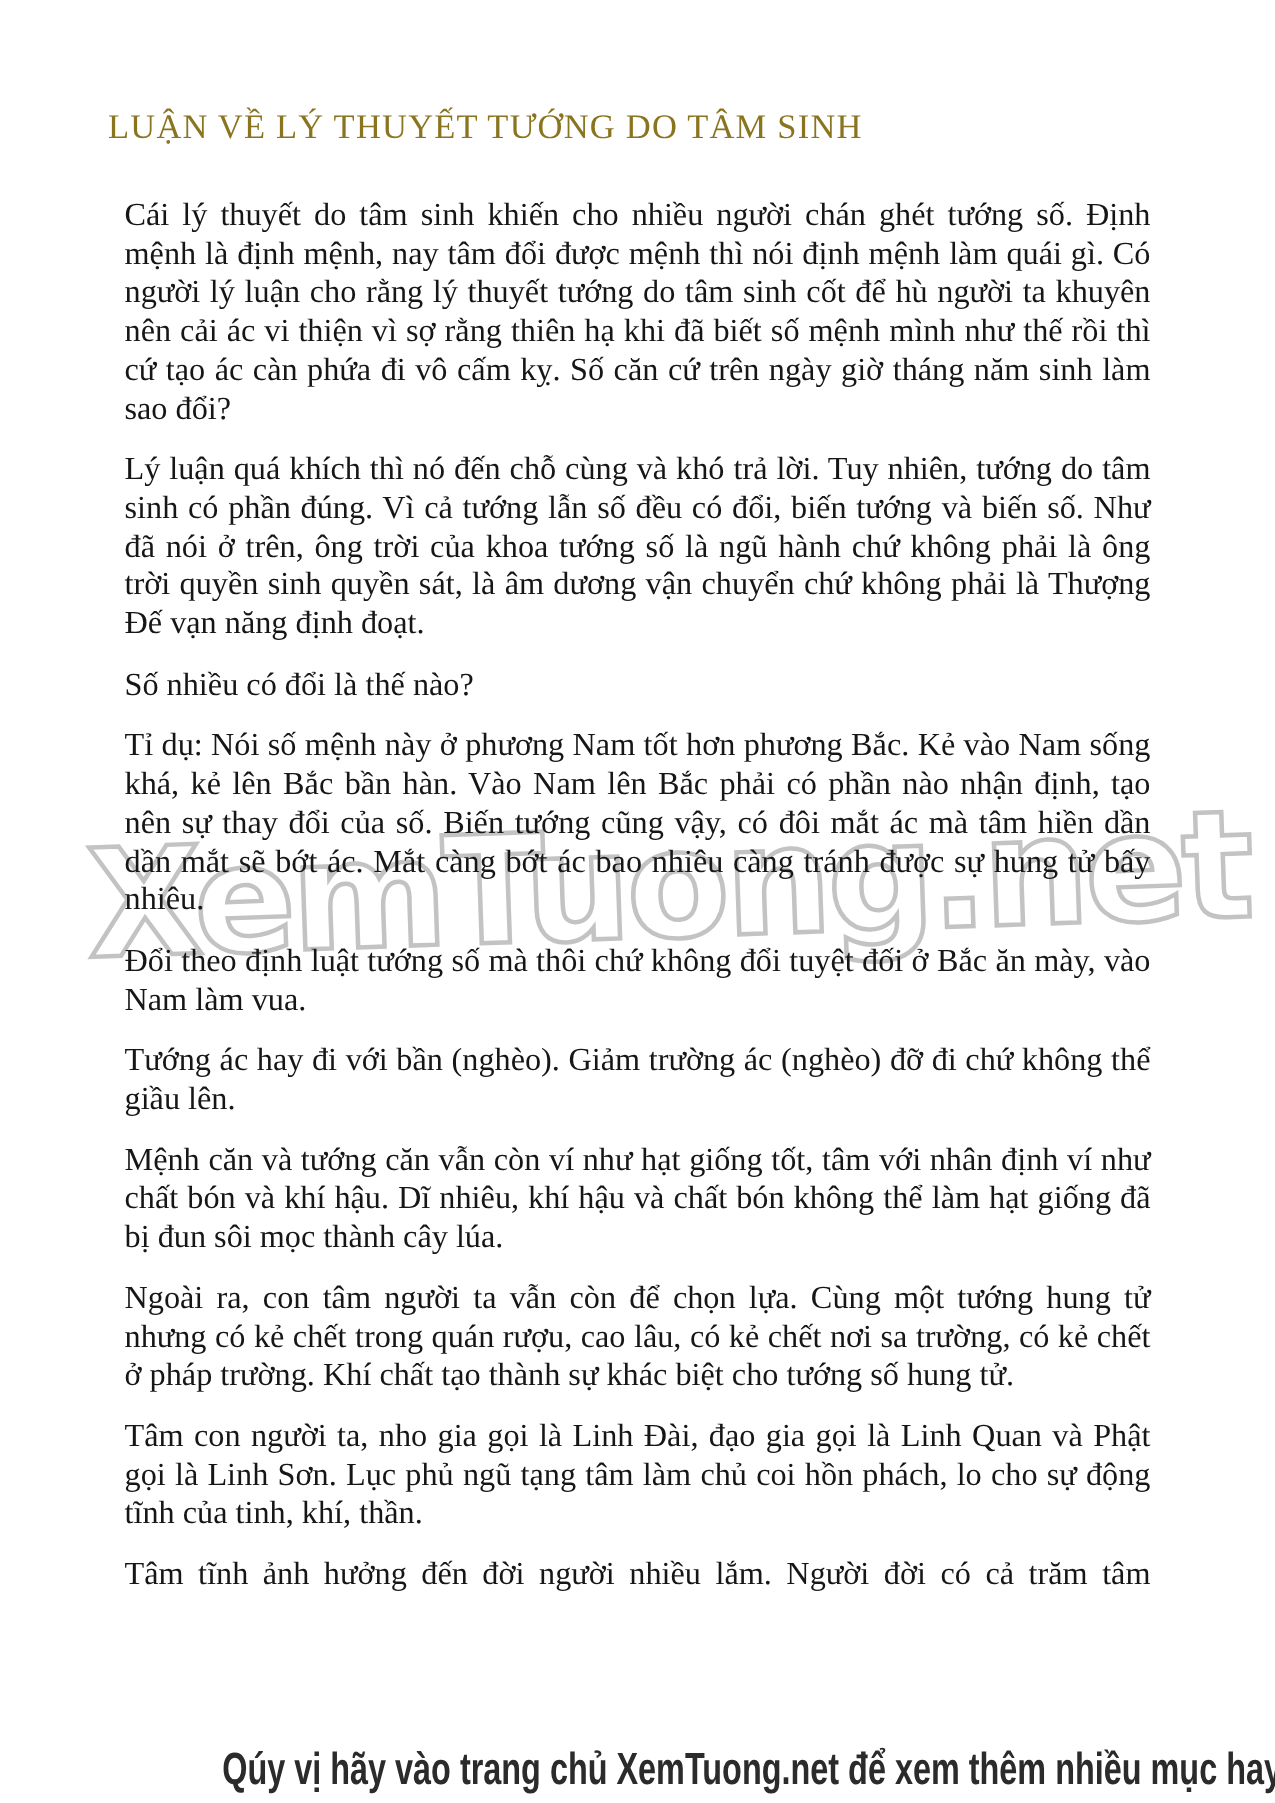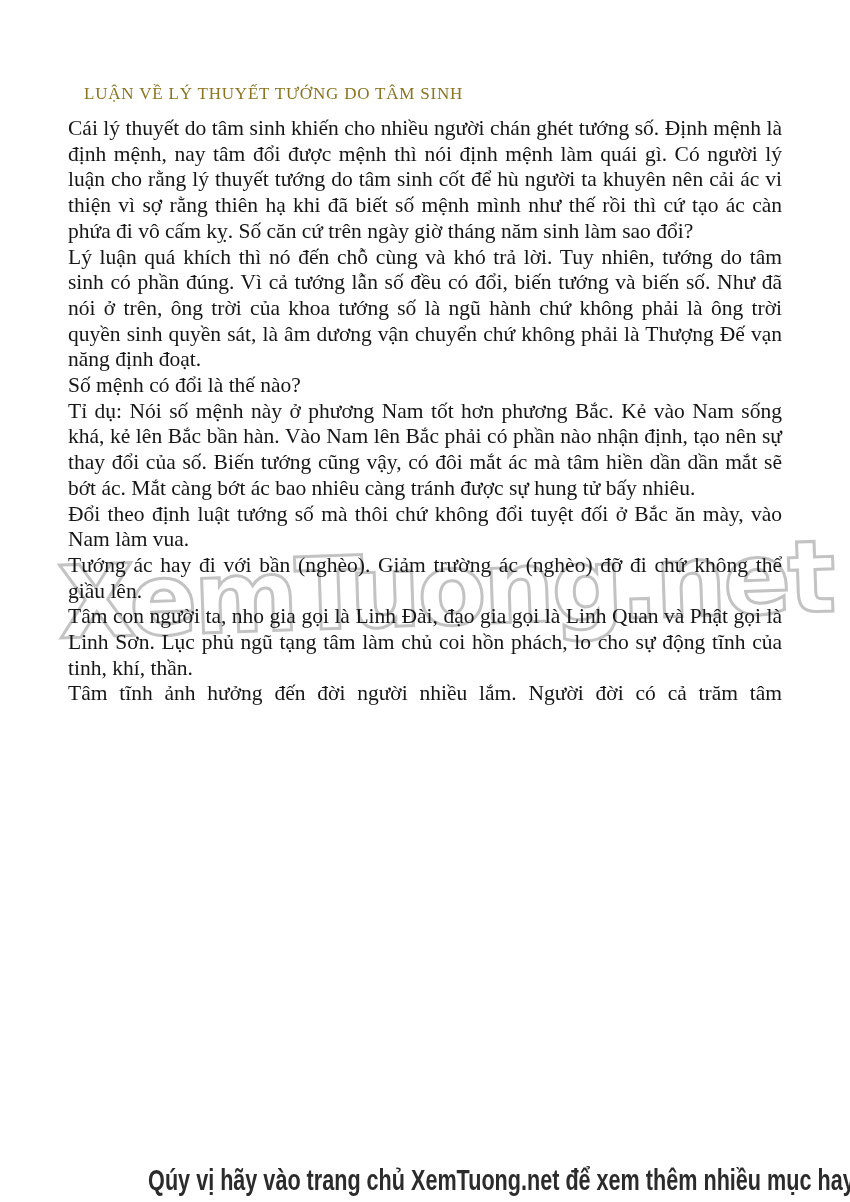--- a/index.html
+++ b/index.html
@@ -37,40 +37,40 @@
     transform-origin: left center;
     opacity: 0.9;
     pointer-events: none;
   }
 
   .title {
     position: absolute;
     left: 68px;
     top: 68px;
     z-index: 1;
-    margin: 16px;
-    font-size: 17px;
+    margin: 4px;
+    font-size: 23px;
     font-weight: normal;
     letter-spacing: 0.8px;
     color: var(--title, #8a741f);
   }
 
   .content {
     position: absolute;
     left: 68px;
     top: 116px;
     width: 714px;
     z-index: 1;
     font-size: 21.5px;
     line-height: 25.7px;
     color: var(--body-text, #161616);
     text-align: justify;
     text-justify: inter-word;
   }
-  .content p { margin: 0; padding: 0; }
+  .content p { margin: 15px; padding: 0; }
   .content p.continues { text-align-last: justify; }
 
   .footer {
     position: absolute;
     left: 0;
     bottom: 5px;
     width: 850px;
     z-index: 1;
     text-align: center;
   }
@@ -90,24 +90,26 @@
 
 <div class="page">
 
   <div class="watermark">XemTuong.net</div>
 
   <h1 class="title">LUẬN VỀ LÝ THUYẾT TƯỚNG DO TÂM SINH</h1>
 
   <div class="content">
     <p>Cái lý thuyết do tâm sinh khiến cho nhiều người chán ghét tướng số. Định mệnh là định mệnh, nay tâm đổi được mệnh thì nói định mệnh làm quái gì. Có người lý luận cho rằng lý thuyết tướng do tâm sinh cốt để hù người ta khuyên nên cải ác vi thiện vì sợ rằng thiên hạ khi đã biết số mệnh mình như thế rồi thì cứ tạo ác càn phứa đi vô cấm kỵ. Số căn cứ trên ngày giờ tháng năm sinh làm sao đổi?</p>
     <p>Lý luận quá khích thì nó đến chỗ cùng và khó trả lời. Tuy nhiên, tướng do tâm sinh có phần đúng. Vì cả tướng lẫn số đều có đổi, biến tướng và biến số. Như đã nói ở trên, ông trời của khoa tướng số là ngũ hành chứ không phải là ông trời quyền sinh quyền sát, là âm dương vận chuyển chứ không phải là Thượng Đế vạn năng định đoạt.</p>
-    <p>Số mệnh có đổi là thế nào?</p>
+    <p>Số nhiều có đổi là thế nào?</p>
     <p>Tỉ dụ: Nói số mệnh này ở phương Nam tốt hơn phương Bắc. Kẻ vào Nam sống khá, kẻ lên Bắc bần hàn. Vào Nam lên Bắc phải có phần nào nhận định, tạo nên sự thay đổi của số. Biến tướng cũng vậy, có đôi mắt ác mà tâm hiền dần dần mắt sẽ bớt ác. Mắt càng bớt ác bao nhiêu càng tránh được sự hung tử bấy nhiêu.</p>
     <p>Đổi theo định luật tướng số mà thôi chứ không đổi tuyệt đối ở Bắc ăn mày, vào Nam làm vua.</p>
     <p>Tướng ác hay đi với bần (nghèo). Giảm trường ác (nghèo) đỡ đi chứ không thể giầu lên.</p>
+    <p>Mệnh căn và tướng căn vẫn còn ví như hạt giống tốt, tâm với nhân định ví như chất bón và khí hậu. Dĩ nhiêu, khí hậu và chất bón không thể làm hạt giống đã bị đun sôi mọc thành cây lúa.</p>
+    <p>Ngoài ra, con tâm người ta vẫn còn để chọn lựa. Cùng một tướng hung tử nhưng có kẻ chết trong quán rượu, cao lâu, có kẻ chết nơi sa trường, có kẻ chết ở pháp trường. Khí chất tạo thành sự khác biệt cho tướng số hung tử.</p>
     <p>Tâm con người ta, nho gia gọi là Linh Đài, đạo gia gọi là Linh Quan và Phật gọi là Linh Sơn. Lục phủ ngũ tạng tâm làm chủ coi hồn phách, lo cho sự động tĩnh của tinh, khí, thần.</p>
     <p class="continues">Tâm tĩnh ảnh hưởng đến đời người nhiều lắm. Người đời có cả trăm tâm</p>
   </div>
 
   <div class="footer">
     <span class="footer-text">Qúy vị hãy vào trang chủ XemTuong.net để xem thêm nhiều mục hay khác</span>
   </div>
 
 </div>
 

